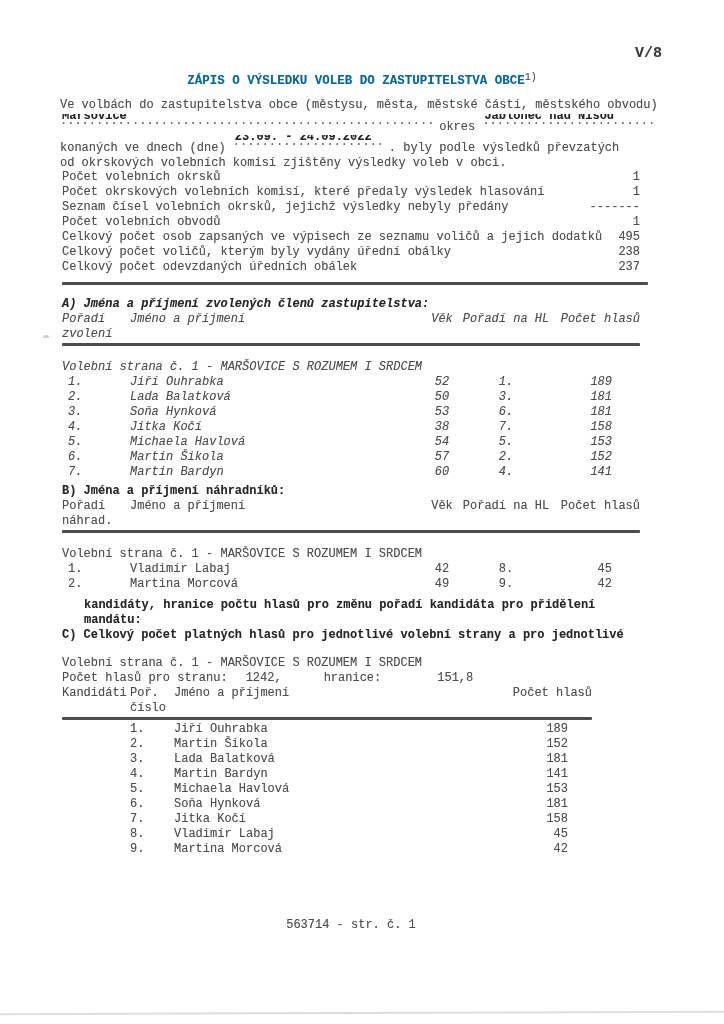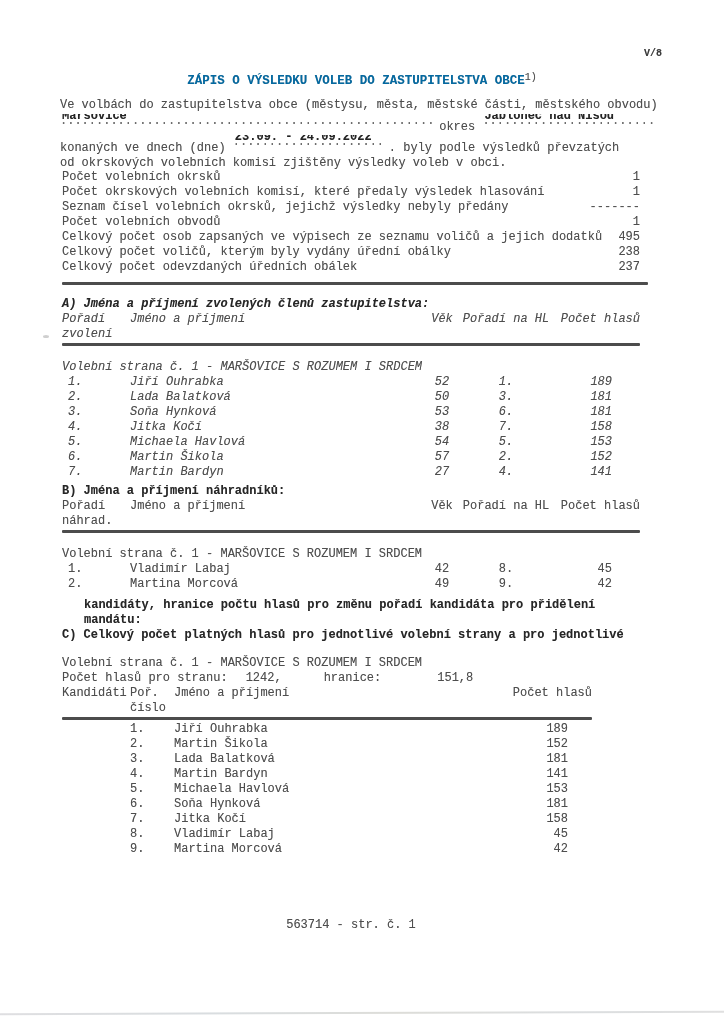--- a/index.html
+++ b/index.html
@@ -3,21 +3,21 @@
 <meta charset="utf-8">
 <style>
   html,body{margin:0;padding:0;background:#ffffff;}
   .page{
     position:relative;width:724px;height:1024px;background:#ffffff;overflow:hidden;
     font-family:"Liberation Mono","DejaVu Sans Mono",monospace;
     font-size:12px;line-height:15px;color:#4e4e4e;
     text-shadow:0 0 0.5px rgba(90,90,90,.45);
   }
   .b{font-weight:bold;color:#0369a1;}
-  .corner{position:absolute;top:46px;right:62px;font-size:10px;color:#3c3c3c;font-weight:bold;}
+  .corner{position:absolute;top:46px;right:62px;font-size:15px;color:#3c3c3c;font-weight:bold;}
   .title-row{position:absolute;top:70px;left:0;width:100%;text-align:center;font-size:12.5px;}
   .title-row sup{font-size:10px;vertical-align:4px;}
   .intro{position:absolute;top:98px;left:60px;width:620px;line-height:15.5px;}
   .field{position:relative;display:inline-block;vertical-align:baseline;overflow:hidden;white-space:nowrap;color:#6a6a6a;}
   .field .typed{position:absolute;left:2px;top:-5px;font-weight:bold;color:#242424;background:transparent;}
   .f-muni{width:372px;}
   .f-dist{width:176px;}
   .f-date{width:156px;}
   .summary{position:absolute;top:170px;left:62px;width:578px;}
   .sum-row{display:flex;}
@@ -162,21 +162,21 @@
     <div class="tbl-row">
       <span class="c1">6.</span>
       <span class="c2">Martin Šikola</span>
       <span class="c3">57</span>
       <span class="c4">2.</span>
       <span class="c5 pr">152</span>
     </div>
     <div class="tbl-row">
       <span class="c1">7.</span>
       <span class="c2">Martin Bardyn</span>
-      <span class="c3">27</span>
+      <span class="c3">60</span>
       <span class="c4">4.</span>
       <span class="c5 pr">141</span>
     </div>
   </div>
 
   <div class="sec sec-b">
     <div class="sec-head">B) Jména a příjmení náhradníků:</div>
     <div class="tbl-row">
       <span class="c1" style="padding-left:0">Pořadí</span>
       <span class="c2">Jméno a příjmení</span>

